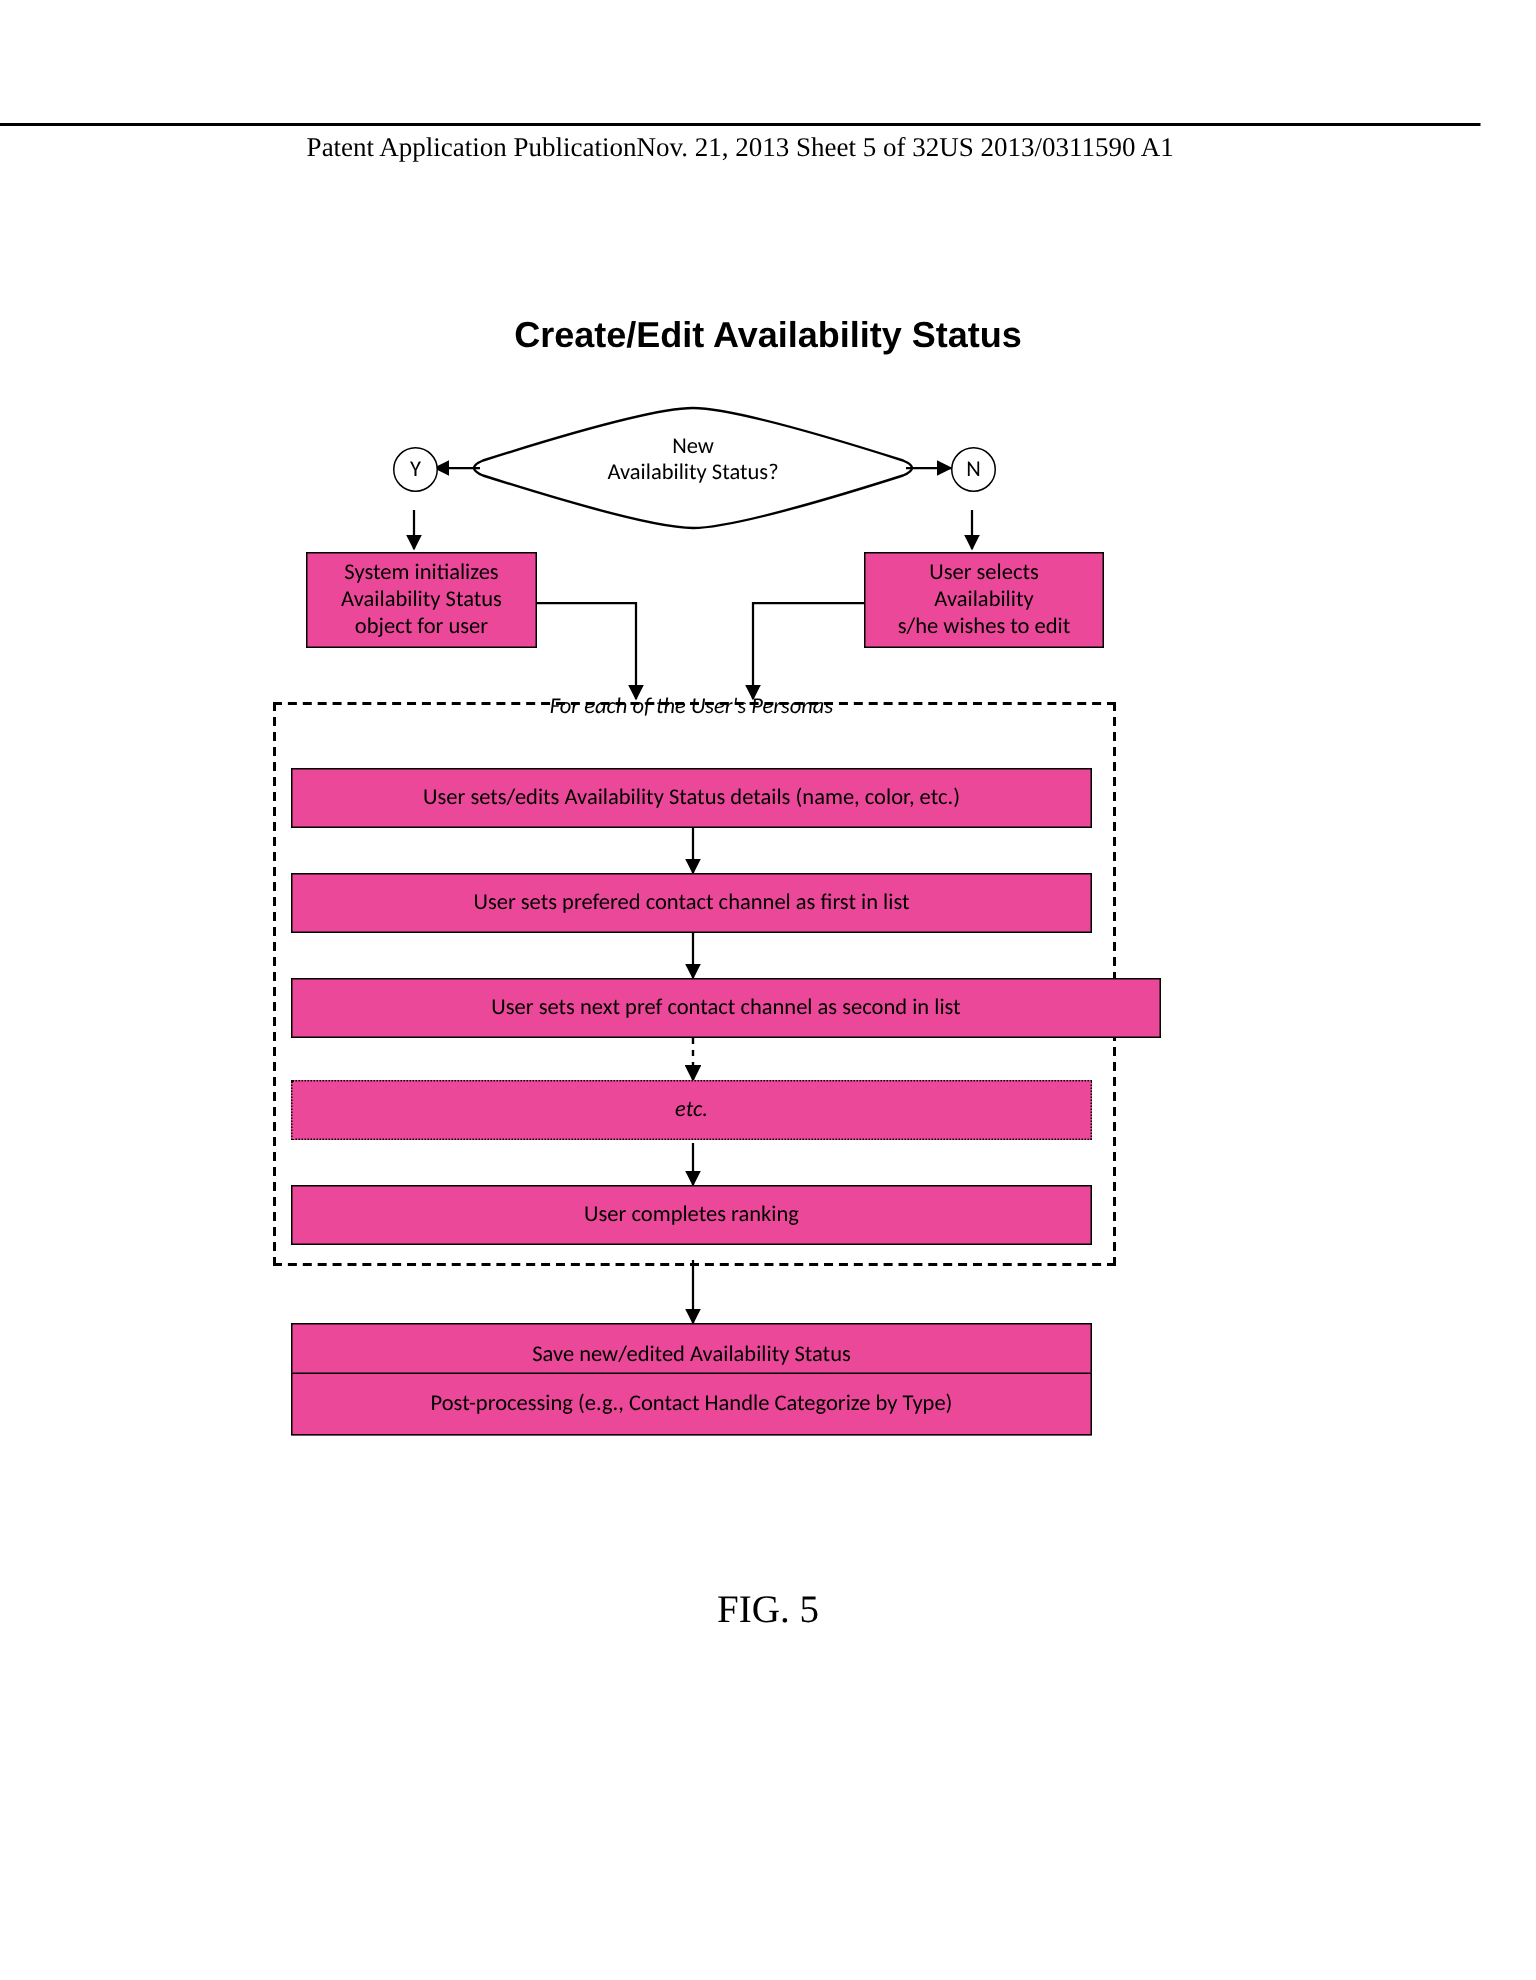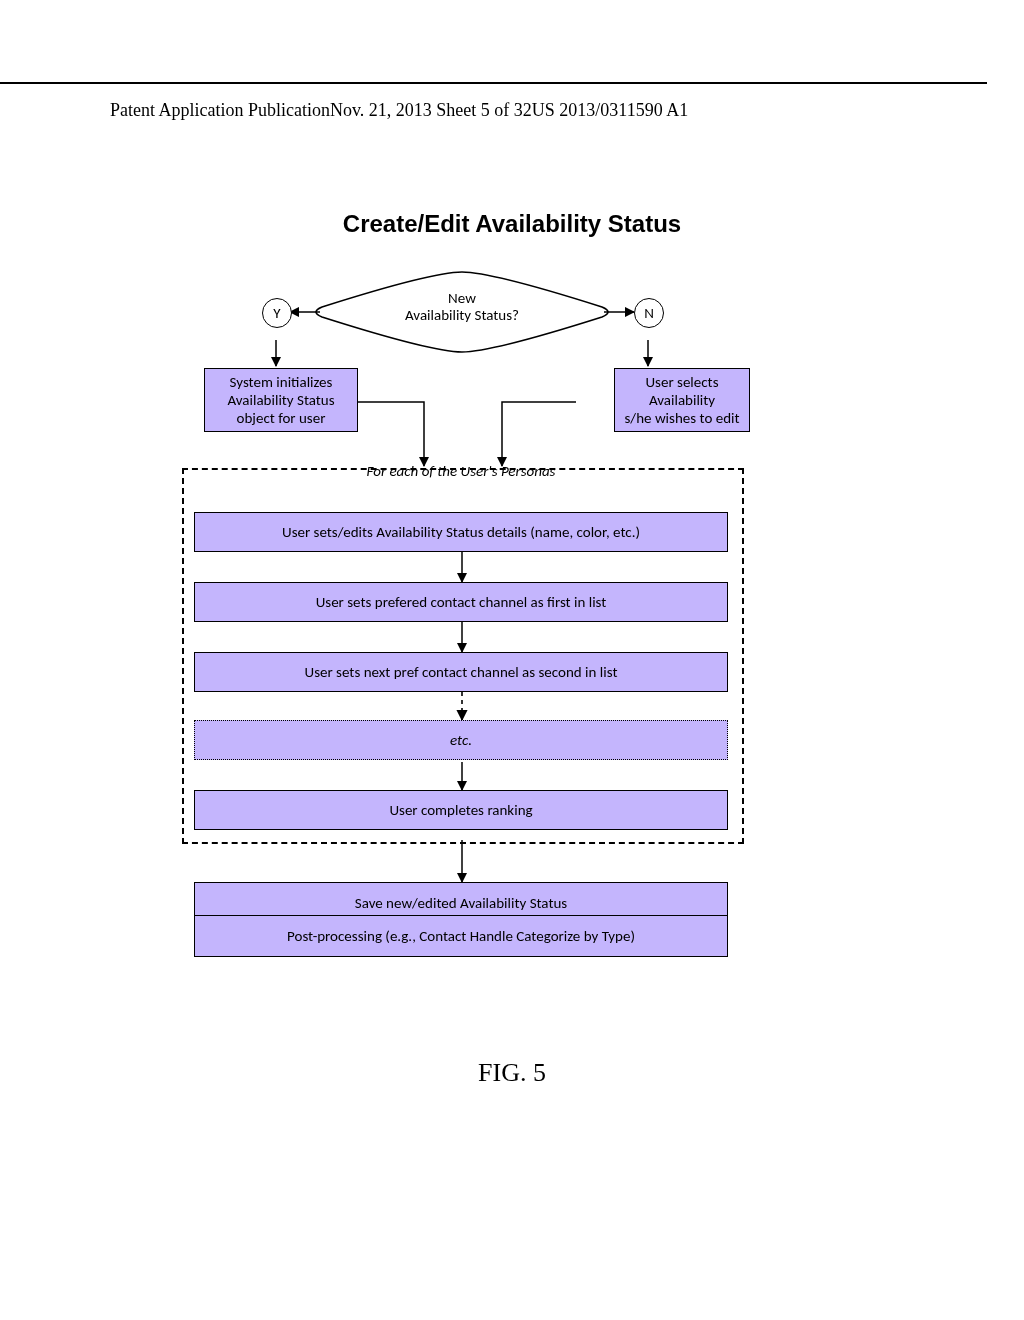--- a/index.html
+++ b/index.html
@@ -15,24 +15,24 @@
     position: relative;
     width: 1024px;
     height: 1320px;
   }
   .header {
     position: absolute;
     top: 82px;
     left: 0;
     width: 987px;
     border-top: 2px solid #000;
-    padding-top: 16px;
+    padding-top: 4px;
     font-size: 18px;
     display: flex;
-    justify-content: flex-start;
+    justify-content: center;
     box-sizing: border-box;
     padding-left: 110px;
     padding-right: 110px;
   }
   .header .left { font-weight: normal; }
   .header .mid { }
   .header .right { }
   .title {
     position: absolute;
     top: 210px;
@@ -48,21 +48,21 @@
     left: 182px;
     top: 262px;
     width: 560px;
     height: 780px;
     font-family: Calibri, Arial, sans-serif;
     font-size: 15px;
   }
   .abs { position: absolute; }
   .box {
     border: 1.5px solid #000;
-    background: #c4b5fd;
+    background: #ec4899;
     text-align: center;
     display: flex;
     align-items: center;
     justify-content: center;
     padding: 3px 6px;
     box-sizing: border-box;
     line-height: 1.2;
   }
   .box-dotted {
     border: 1.5px dotted #000;
@@ -149,30 +149,30 @@
     <div class="abs circle" style="left:80px; top:36px;">
       <span>Y</span>
     </div>
     <div class="abs circle" style="left:452px; top:36px;">
       <span>N</span>
     </div>
 
     <div class="abs box" style="left:22px; top:106px; width:154px; height:64px; white-space:pre-line;">System initializes
 Availability Status
 object for user</div>
-    <div class="abs box" style="left:394px; top:106px; width:136px; height:64px; white-space:pre-line;margin-left:38px;">User selects
+    <div class="abs box" style="left:394px; top:106px; width:160px; height:64px; white-space:pre-line;">User selects
 Availability
 s/he wishes to edit</div>
 
     <div class="abs" style="left:0px; top:206px; width:558px; height:372px; border:2px dashed #000;"></div>
     <div class="abs italic" style="left:0; top:200px; width:558px; text-align:center;">For each of the User's Personas</div>
 
     <div class="abs box" style="left:12px; top:250px; width:534px; height:40px;">User sets/edits Availability Status details (name, color, etc.)</div>
     <div class="abs box" style="left:12px; top:320px; width:534px; height:40px;">User sets prefered contact channel as first in list</div>
-    <div class="abs box" style="left:12px; top:390px; width:534px; height:40px;">User sets next pref contact channel as second in list</div>
+    <div class="abs box" style="left:12px; top:390px; width:580px; height:40px;">User sets next pref contact channel as second in list</div>
     <div class="abs box box-dotted" style="left:12px; top:458px; width:534px; height:40px;">etc.</div>
     <div class="abs box" style="left:12px; top:528px; width:534px; height:40px;">User completes ranking</div>
 
     <div class="abs box" style="left:12px; top:620px; width:534px; height:42px;">Save new/edited Availability Status</div>
     <div class="abs box" style="left:12px; top:653px; width:534px; height:42px;">Post-processing (e.g., Contact Handle Categorize by Type)</div>
   </div>
 
   <div class="fig-label">FIG. 5</div>
 </div>
 

